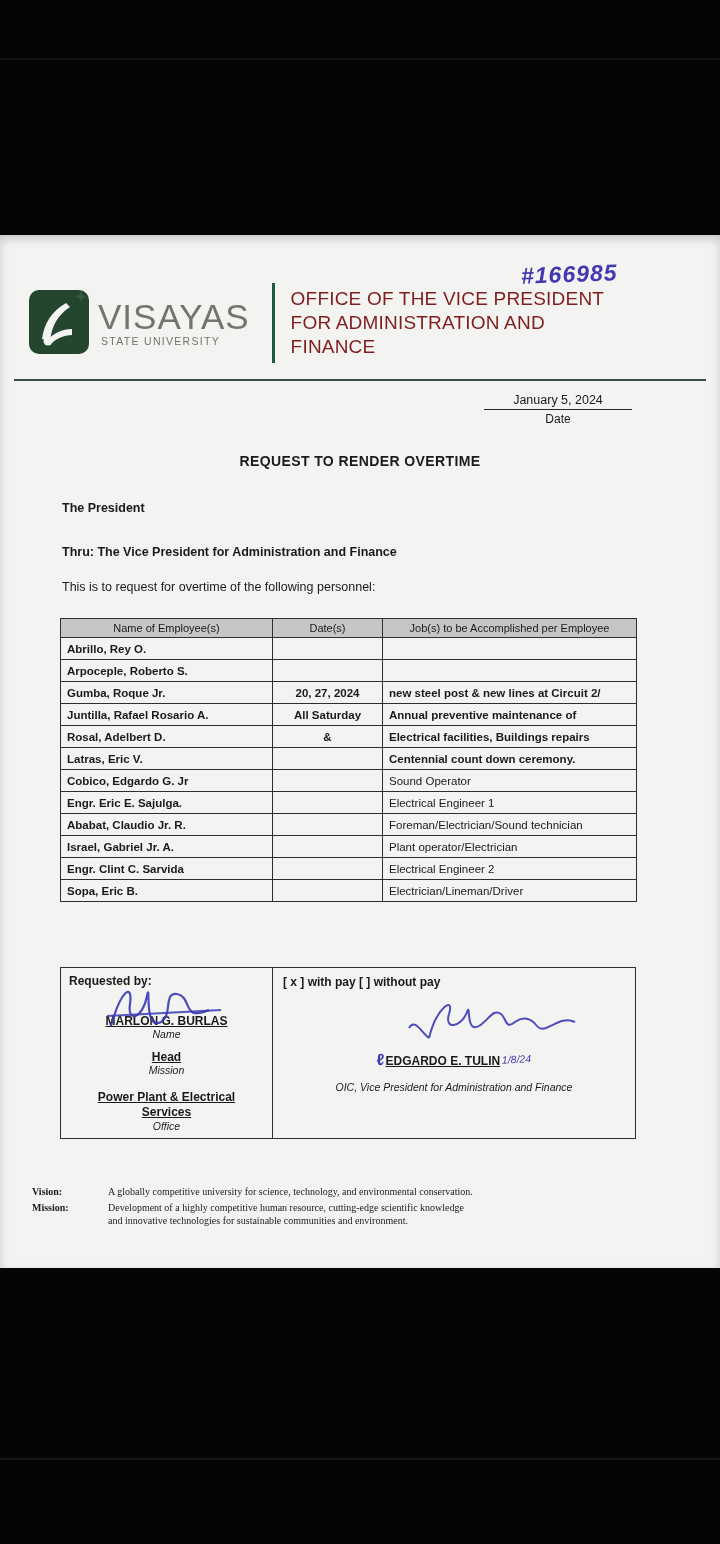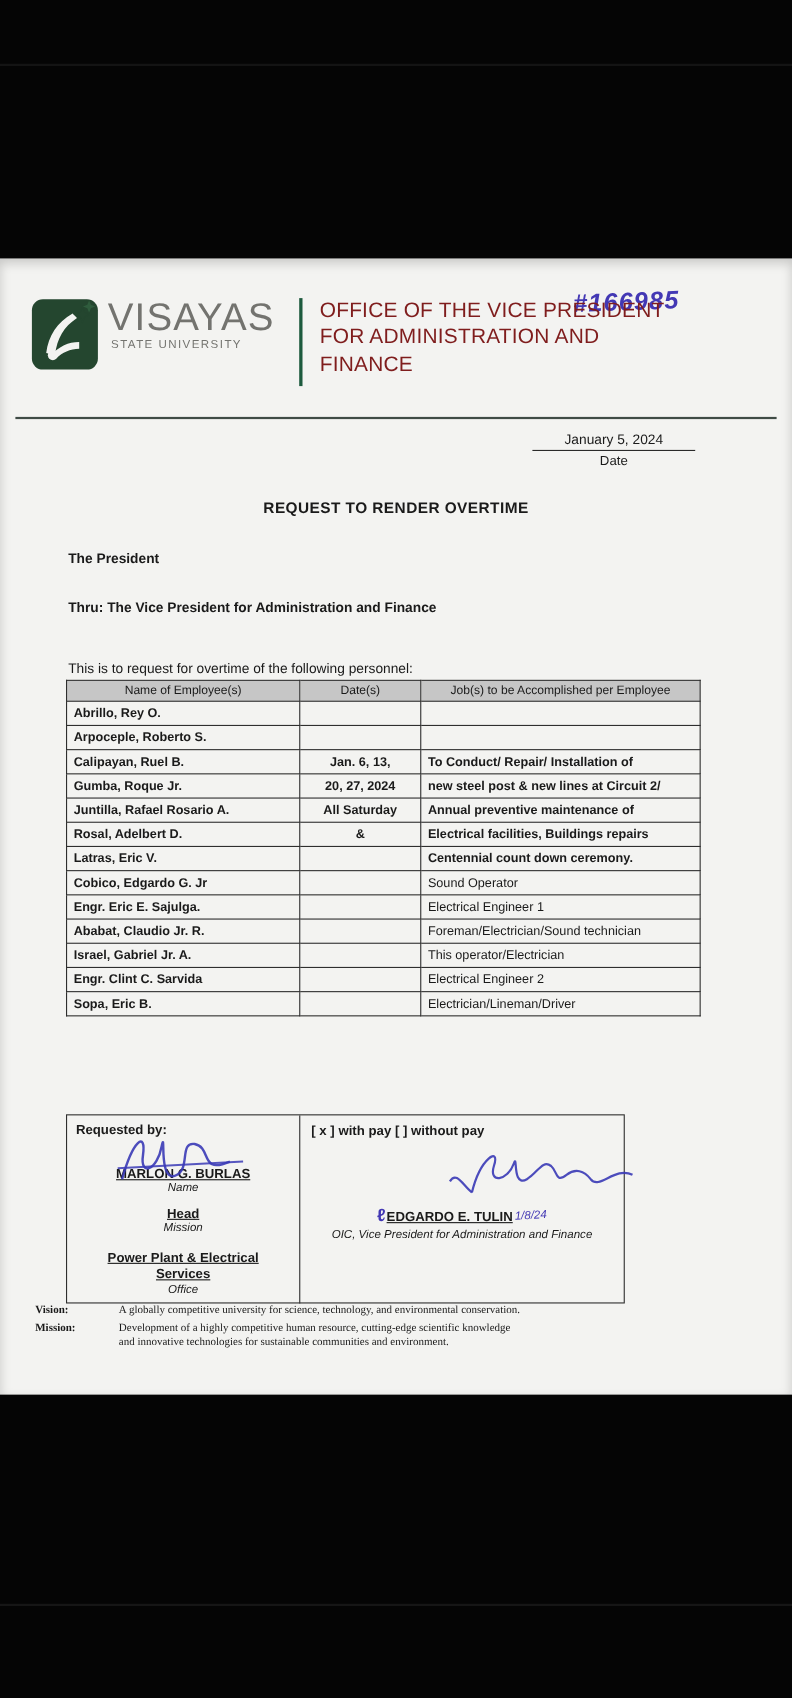--- a/index.html
+++ b/index.html
@@ -12,76 +12,76 @@
   .bottom-bar-seam { position:absolute; top:190px; left:0; width:720px; height:2px; background:#161616; }
 
   .doc { position:absolute; top:235px; left:0; width:720px; height:1033px; background:#f3f3f1;
          box-shadow: inset 0 4px 10px rgba(0,0,0,.18); }
 
   
   .ref-number { position:absolute; top:26px; right:102px; font-size:23px; color:#4338b4;
                 font-style:italic; transform:rotate(-2deg); letter-spacing:1px; font-weight:600; }
 
   
-  .doc-header { position:absolute; top:36px; left:28px; display:flex; align-items:flex-start; }
+  .doc-header { position:absolute; top:48px; left:28px; display:flex; align-items:center; }
   .logo-mark { width:62px; height:68px; flex:0 0 62px; }
   .logo-text-block { margin-left:8px; }
   .logo-text { font-size:35px; color:#73736f; letter-spacing:1px; line-height:1; }
   .logo-subtext { font-size:10.5px; color:#73736f; letter-spacing:1.3px; margin-top:1px; padding-left:3px; }
   .header-divider { width:3px; height:80px; background:#1d5a3e; margin:0 16px 0 22px; }
   .office-title { width:330px; color:#7f1d1d; font-weight:normal; font-size:19px; line-height:1.28; letter-spacing:.2px; }
 
   .green-rule { position:absolute; top:144px; left:14px; width:692px; height:2px; background:#3f4b45; }
 
   
   .date-block { position:absolute; top:158px; right:88px; width:148px; text-align:center; }
   .date-value { display:block; font-size:12.5px; border-bottom:1.5px solid #2a2a2a; padding:0 6px 2px 6px; }
   .date-label { display:block; font-size:12px; margin-top:2px; }
 
   .form-title { position:absolute; top:218px; left:0; width:100%; text-align:center;
                 font-weight:bold; font-size:14px; letter-spacing:.4px; }
 
   .addr-line { position:absolute; left:62px; font-size:12.5px; }
   .addressee { top:266px; font-weight:bold; }
   .thru-line { top:310px; font-weight:bold; }
-  .intro-line { top:366px; }
+  .intro-line { top:345px; }
 
   
   .ot-table { position:absolute; top:383px; left:60px; width:576px; border-collapse:collapse;
               font-size:11.5px; table-layout:fixed; }
   .ot-table th, .ot-table td { border:1px solid #2e2e2e; padding:1px 6px; overflow:hidden; white-space:nowrap; }
   .ot-table th { background:#c6c6c6; font-weight:normal; font-size:11px; height:19px; text-align:center; }
   .ot-table td { height:22px; }
   .col-name { width:212px; }
   .col-date { width:110px; }
   .col-job  { width:254px; }
   td.cell-name { font-weight:bold; }
   td.cell-date { font-weight:bold; text-align:center; }
   tr.job-bold td.cell-job { font-weight:bold; }
 
   
-  .sig-box { position:absolute; top:778px; left:60px; width:508px; height:172px;
+  .sig-box { position:absolute; top:732px; left:60px; width:576px; height:172px;
              border:1px solid #2e2e2e; display:grid; grid-template-columns:212px 1fr; }
   .sig-left { border-right:1px solid #2e2e2e; padding:6px 8px; position:relative; }
   .sig-right { padding:6px 10px; position:relative; }
   .sig-label { font-weight:bold; font-size:12px; }
   .pay-line { font-weight:bold; font-size:12px; margin-top:1px; }
   .sig-center { text-align:center; }
   .u-bold { font-weight:bold; font-size:12px; text-decoration:underline; }
   .caption { font-style:italic; font-size:10.5px; }
   .req-name-block { margin-top:26px; position:relative; }
   .req-sig-svg { position:absolute; left:30px; top:-34px; }
   .pos-block { margin-top:10px; }
   .office-block { margin-top:14px; line-height:1.25; }
 
   .appr-sig-svg { position:absolute; left:130px; top:28px; }
   .appr-name-block { margin-top:62px; text-align:center; position:relative; }
   .appr-annotation { color:#4338b4; font-style:italic; font-size:10.5px; margin-left:2px;
                      display:inline-block; transform:rotate(-3deg) translateY(-2px); }
-  .appr-title { font-style:italic; font-size:10.5px; text-align:center; margin-top:1px; }
+  .appr-title { font-style:italic; font-size:10.5px; text-align:center; margin-top:12px; }
   .appr-flourish { color:#4338b4; font-weight:bold; margin-right:1px; }
 
   
   .doc-footer { position:absolute; top:950px; left:32px; width:656px;
                 font-family:"Liberation Serif", serif; font-size:10px; display:flex; }
   .vm-labels { width:76px; font-weight:bold; line-height:1.35; }
   .vm-labels div { margin-bottom:2px; }
   .vm-texts { width:368px; line-height:1.35; }
   .vm-texts .vtext { margin-bottom:2px; }
   .footer-right { margin-left:auto; width:150px; text-align:center; margin-top:-12px; }
@@ -152,25 +152,20 @@
             <td class="cell-name">Abrillo, Rey O.</td>
             <td class="cell-date"></td>
             <td class="cell-job"></td>
           </tr>
       <tr class="job-bold">
             <td class="cell-name">Arpoceple, Roberto S.</td>
             <td class="cell-date"></td>
             <td class="cell-job"></td>
           </tr>
       <tr class="job-bold">
-            <td class="cell-name">Calipayan, Ruel B.</td>
-            <td class="cell-date">Jan. 6, 13,</td>
-            <td class="cell-job">To Conduct/ Repair/ Installation of</td>
-          </tr>
-      <tr class="job-bold">
             <td class="cell-name">Gumba, Roque Jr.</td>
             <td class="cell-date">20, 27, 2024</td>
             <td class="cell-job">new steel post &amp; new lines at Circuit 2/</td>
           </tr>
       <tr class="job-bold">
             <td class="cell-name">Juntilla, Rafael Rosario A.</td>
             <td class="cell-date">All Saturday</td>
             <td class="cell-job">Annual preventive maintenance of</td>
           </tr>
       <tr class="job-bold">
@@ -194,21 +189,21 @@
             <td class="cell-job">Electrical Engineer 1</td>
           </tr>
       <tr>
             <td class="cell-name">Ababat, Claudio Jr. R.</td>
             <td class="cell-date"></td>
             <td class="cell-job">Foreman/Electrician/Sound technician</td>
           </tr>
       <tr>
             <td class="cell-name">Israel, Gabriel Jr. A.</td>
             <td class="cell-date"></td>
-            <td class="cell-job">This operator/Electrician</td>
+            <td class="cell-job">Plant operator/Electrician</td>
           </tr>
       <tr>
             <td class="cell-name">Engr. Clint C. Sarvida</td>
             <td class="cell-date"></td>
             <td class="cell-job">Electrical Engineer 2</td>
           </tr>
       <tr>
             <td class="cell-name">Sopa, Eric B.</td>
             <td class="cell-date"></td>
             <td class="cell-job">Electrician/Lineman/Driver</td>

